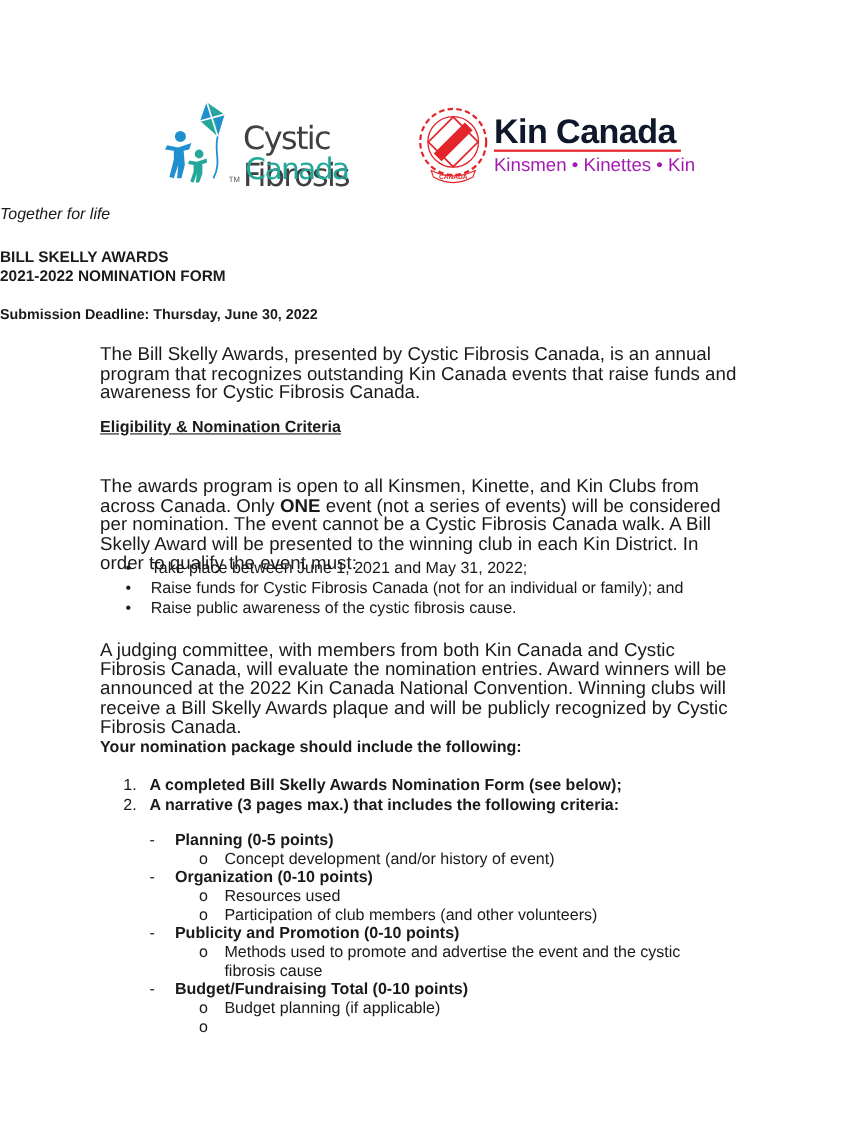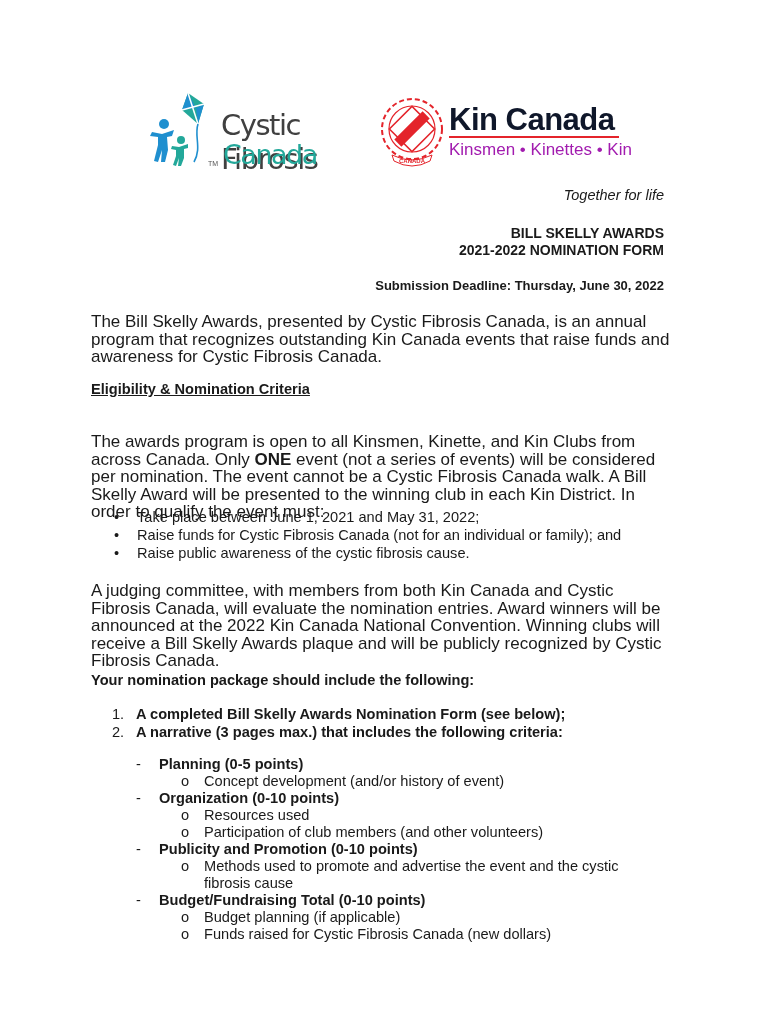--- a/index.html
+++ b/index.html
@@ -13,21 +13,21 @@
     .cf-line1 { left: 73px; top: 18px; font-size: 29px; color: #404040; }
     .cf-line2 { left: 75px; top: 49px; font-size: 27px; color: #23a89a; }
     .cf-tm { position: absolute; left: 60px; top: 70px; font-size: 7px; color: #555; }
     .logo-kin { position: absolute; left: 378px; top: 93px; width: 250px; height: 80px; }
     .kin-title { position: absolute; left: 71px; top: 9px; font-size: 31px; font-weight: bold;
                  color: #0f172a; letter-spacing: -0.5px; white-space: nowrap; }
     .kin-rule { position: absolute; left: 71px; top: 43px; width: 170px; height: 2px; background: #e4242b; }
     .kin-sub { position: absolute; left: 71px; top: 47px; font-size: 17px; color: #a21caf; white-space: nowrap; }
 
     
-    .center { position: absolute; left: 0; width: 664px; text-align: right; }
+    .center { position: absolute; left: 0; width: 664px; text-align: left; }
     .tagline { top: 187px; font-style: italic; font-size: 14.5px; }
     .title1 { top: 225px; font-weight: bold; font-size: 14px; }
     .title2 { top: 242px; font-weight: bold; font-size: 14px; }
     .deadline { top: 278px; font-weight: bold; font-size: 13px; }
 
     .para { position: absolute; left: 91px; width: 580px; font-size: 17px; line-height: 17.5px; }
     .intro { top: 313px; }
     .heading-u { position: absolute; left: 91px; top: 381px; font-size: 14.6px; font-weight: bold; text-decoration: underline; }
     .elig { top: 419px; margin-top: 14px; }
     .judge { top: 582px; }
@@ -131,18 +131,18 @@
       <span class="crit-title">Publicity and Promotion (0-10 points)</span>
       <ul class="subs">
         <li><span class="o">o</span><span>Methods used to promote and advertise the event and the cystic fibrosis cause</span></li>
       </ul>
     </li>
     <li class="crit">
       <span class="dash">-</span>
       <span class="crit-title">Budget/Fundraising Total (0-10 points)</span>
       <ul class="subs">
         <li><span class="o">o</span><span>Budget planning (if applicable)</span></li>
-        <li><span class="o">o</span><span>Funds raised for Cystic Fibrosis Canada (new dollars)</span></li>
+        <li><span class="o">o</span></li>
       </ul>
     </li>
   </ul>
 
 </div>
 
 </body></html>

